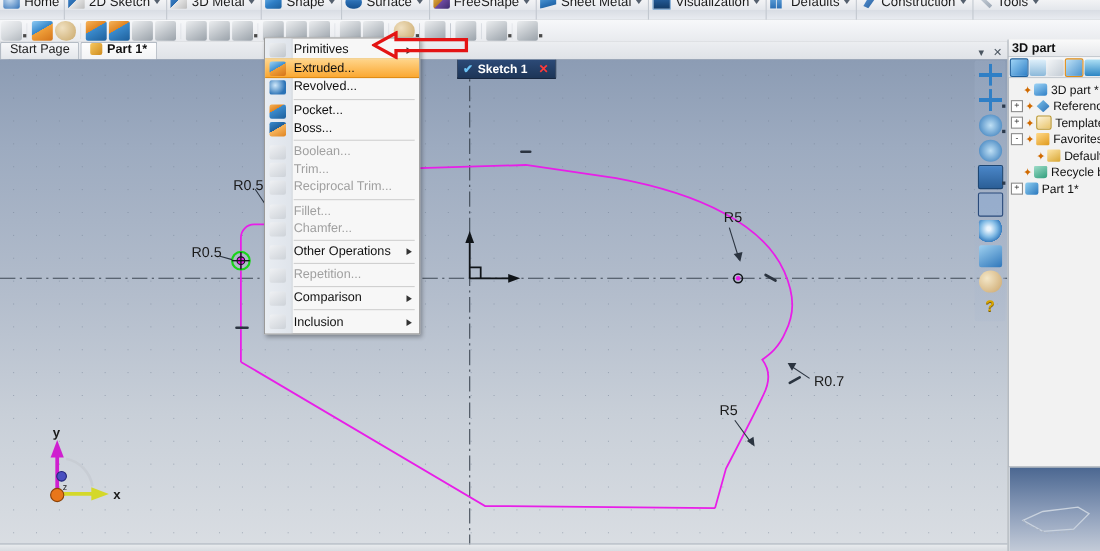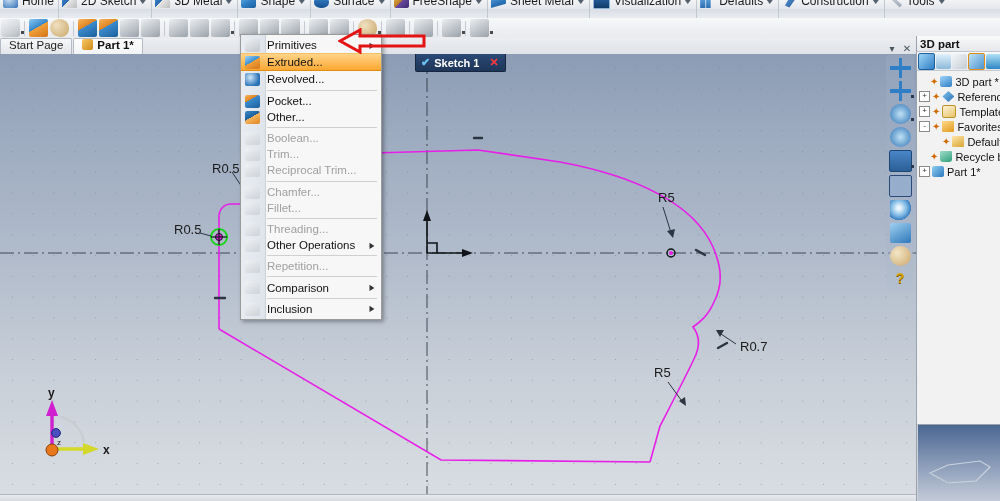--- a/index.html
+++ b/index.html
@@ -411,49 +411,45 @@
       <span class="dico di-rev"></span>
       <span>Revolved...</span>
     </div>
     <div class="dsep"></div>
     <div class="ditem">
       <span class="dico di-pock"></span>
       <span>Pocket...</span>
     </div>
     <div class="ditem">
       <span class="dico di-boss"></span>
-      <span>Other...</span>
+      <span>Boss...</span>
     </div>
     <div class="dsep"></div>
     <div class="ditem dis">
       <span class="dico di-g"></span>
       <span>Boolean...</span>
     </div>
     <div class="ditem dis">
       <span class="dico di-g"></span>
       <span>Trim...</span>
     </div>
     <div class="ditem dis">
       <span class="dico di-g"></span>
       <span>Reciprocal Trim...</span>
     </div>
     <div class="dsep"></div>
     <div class="ditem dis">
       <span class="dico di-g"></span>
+      <span>Fillet...</span>
+    </div>
+    <div class="ditem dis">
+      <span class="dico di-g"></span>
       <span>Chamfer...</span>
     </div>
-    <div class="ditem dis">
-      <span class="dico di-g"></span>
-      <span>Fillet...</span>
-    </div>
-    <div class="dsep"></div>
-    <div class="ditem dis">
-      <span class="dico di-g"></span>
-      <span>Threading...</span>
-    </div>
+    <div class="dsep"></div>
     <div class="ditem">
       <span class="dico di-g"></span>
       <span>Other Operations</span>
       <span class="arw">▶</span>
     </div>
     <div class="dsep"></div>
     <div class="ditem dis">
       <span class="dico di-g"></span>
       <span>Repetition...</span>
     </div>

